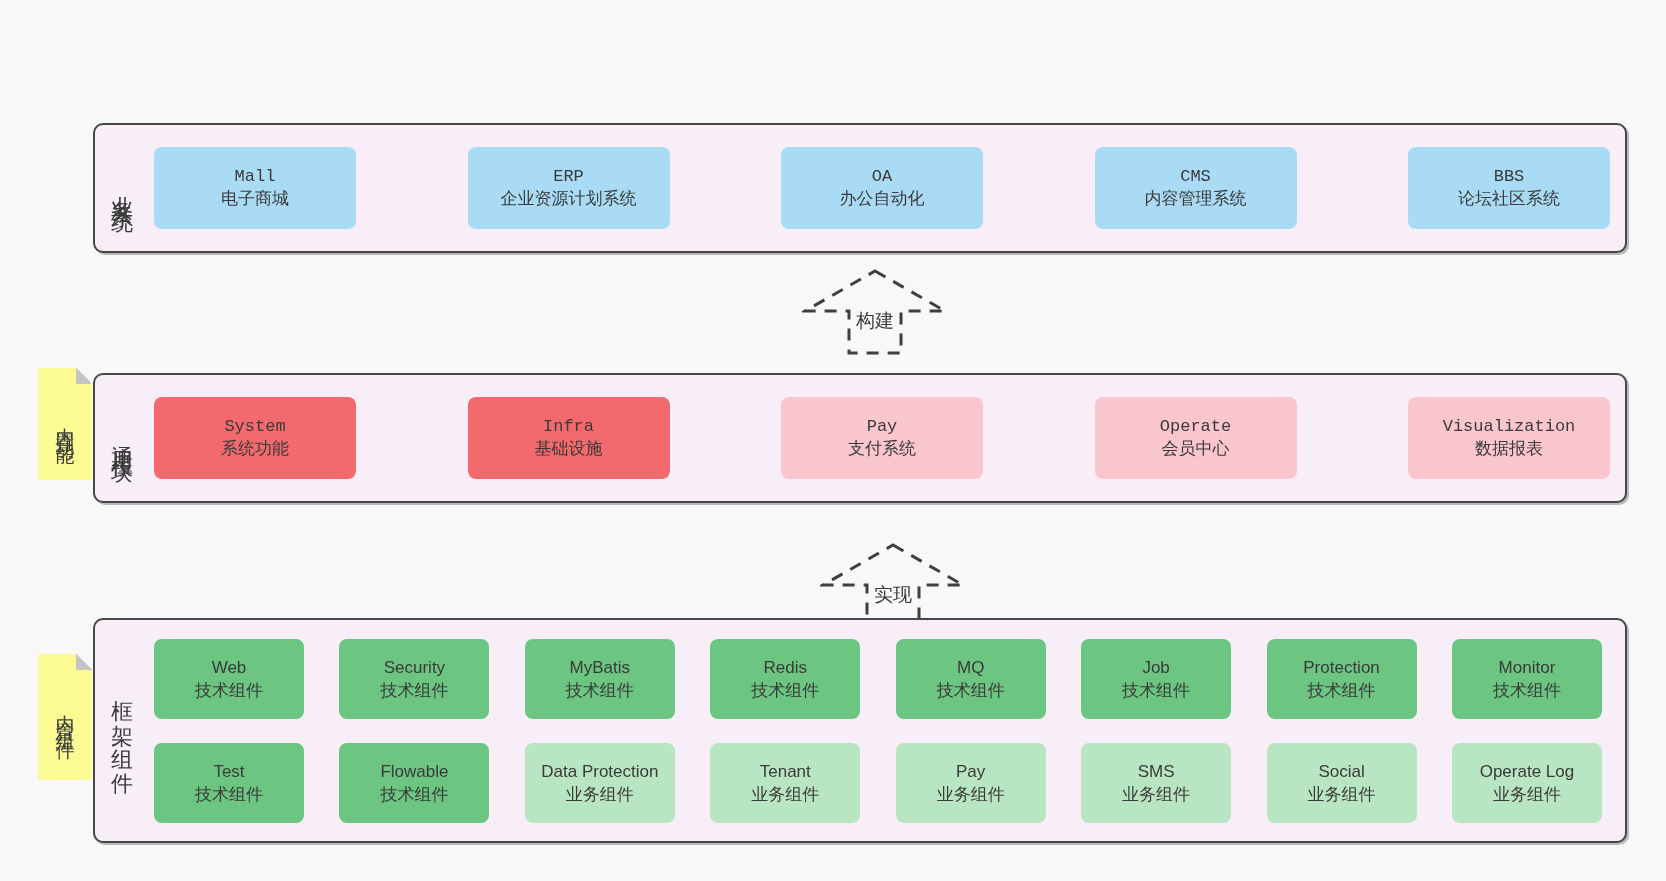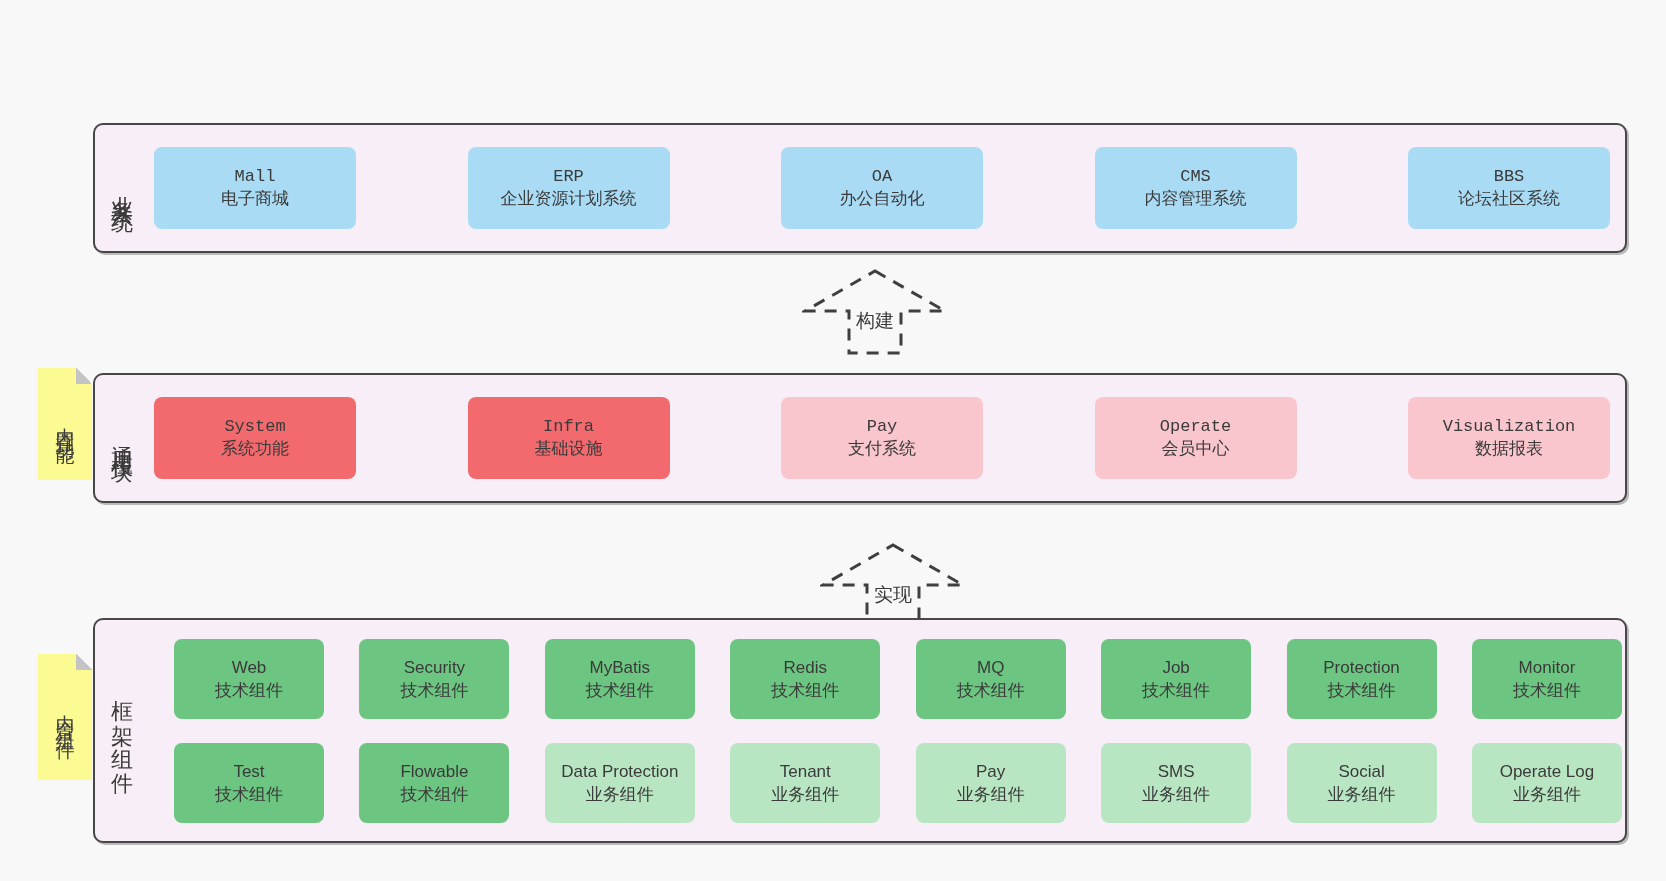--- a/index.html
+++ b/index.html
@@ -25,21 +25,21 @@
   .boxes-grid{
     position:absolute;left:59px;right:23px;top:50%;transform:translateY(-50%);
     display:grid;grid-template-columns:repeat(8,150px);justify-content:space-between;row-gap:24px;
   }
   .box{
     box-sizing:border-box;border-radius:8px;
     display:flex;flex-direction:column;justify-content:center;align-items:center;
     text-align:center;font-size:17px;line-height:23px;color:#3a3a3a;
   }
   .box-wide{width:202px;height:82px;padding:0 10px;font-family:Liberation Mono, monospace;}
-  .box-small{width:150px;height:80px;padding:0 4px;margin-left:20px;}
+  .box-small{width:150px;height:80px;padding:0 4px;}
   .b-blue{background:#a9dbf5;}
   .b-red{background:#f26a6e;}
   .b-pink{background:#fac6ce;}
   .b-gdark{background:#6cc580;}
   .b-glight{background:#b9e6c2;}
   .sticky{
     position:absolute;left:38px;width:54px;background:#fbfa93;z-index:5;
     display:flex;align-items:center;justify-content:center;
   }
   .sticky-label{

